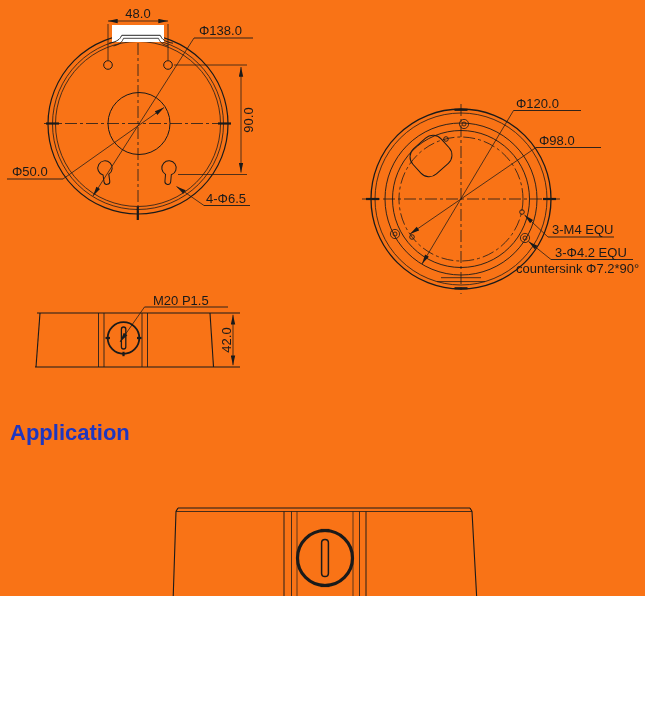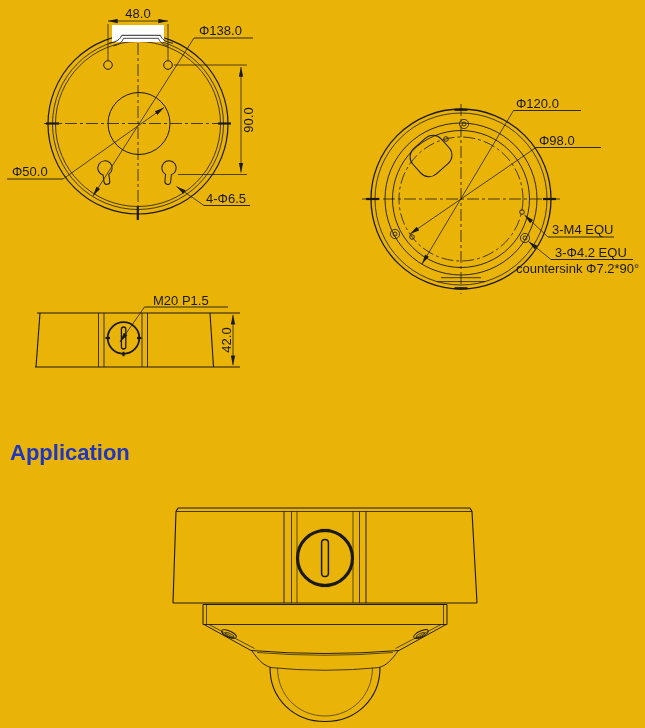--- a/index.html
+++ b/index.html
@@ -1,32 +1,32 @@
 <!DOCTYPE html>
 <html style="--line: #1a1a1a; --accent: #1e36c0;"><head>
 <meta charset="utf-8">
 <style>
   :root { --line:#1a1a1a; --accent:#1e36c0; }
   * { box-sizing:border-box; }
   html,body { margin:0; padding:0; background:#fff; }
   .page {
-    position:relative; width:645px; height:728px; background:#eab308;
+    position:relative; width:645px; height:596px; background:#f97316;
     font-family:"Liberation Sans", sans-serif; overflow:hidden;
   }
   svg { position:absolute; left:0; top:0; }
   .dim {
     font-family:"Liberation Sans", sans-serif;
     font-size:13px; fill:var(--line); font-weight:500;
   }
   .ln   { stroke:var(--line); fill:none; }
   .cl   { stroke:var(--line); fill:none; stroke-dasharray:12 3 3 3; stroke-width:0.8; }
   .tick { stroke:var(--line); stroke-width:2.2; fill:none; }
   .white{ fill:#fff; stroke:none; }
   h2.apph {
-    position:absolute; left:10px; top:440px; margin:0;
+    position:absolute; left:10px; top:420px; margin:0;
     font-family:"Liberation Sans", sans-serif;
     font-size:22px; font-weight:bold; color:var(--accent);
   }
 </style>
 </head>
 <body style="background: rgb(255, 255, 255);">
 
 <div class="page">
 
 <svg width="645" height="728" viewBox="0 0 645 728">

